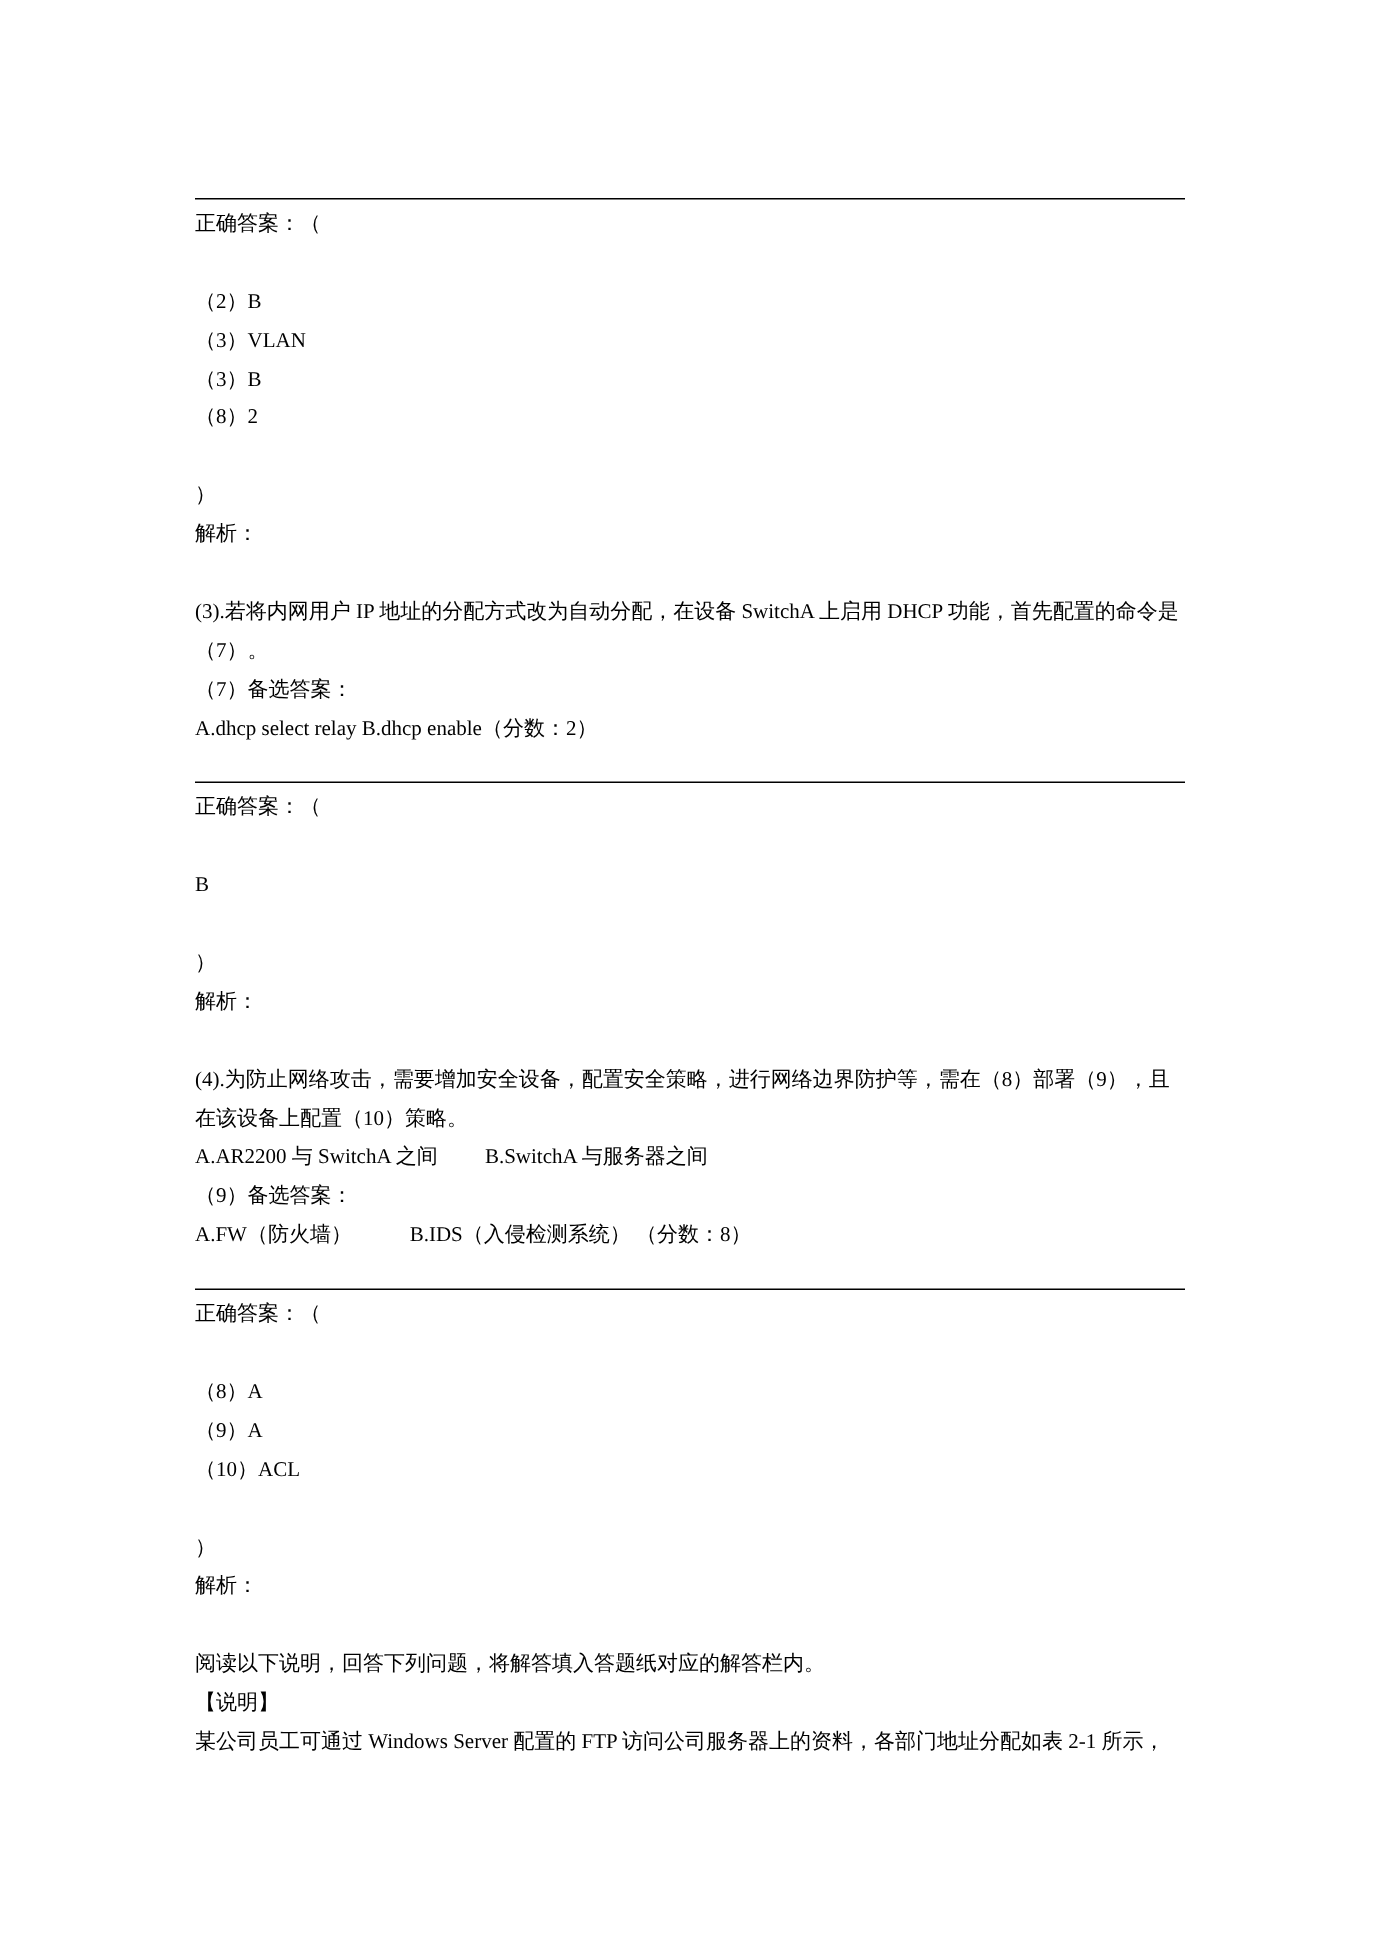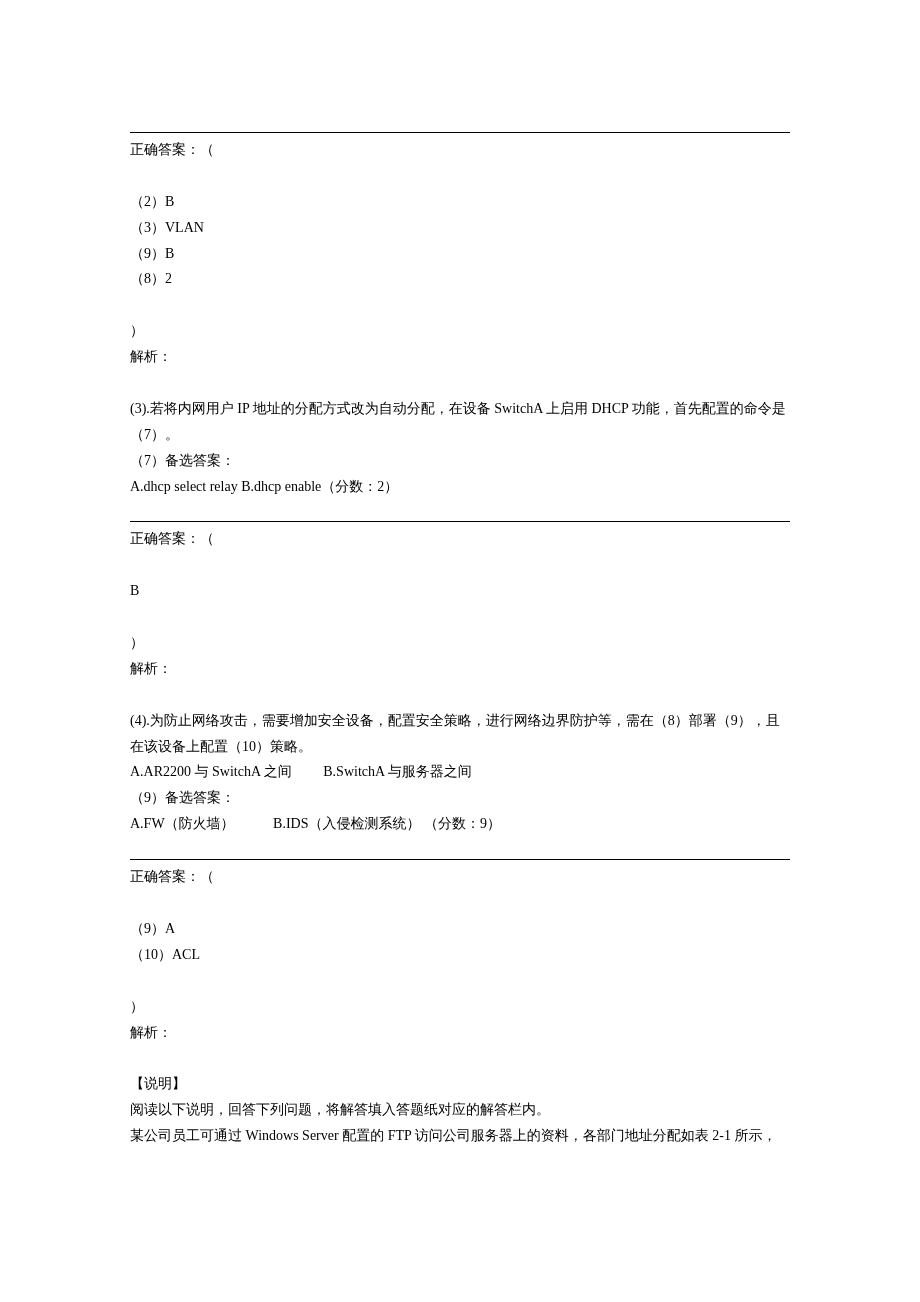--- a/index.html
+++ b/index.html
@@ -35,21 +35,21 @@
 <body>
 
 <div class="page">
 
 
   <hr class="rule">
   <div class="line">正确答案：（</div>
   <div class="blank-line"></div>
   <div class="line">（2）B</div>
   <div class="line">（3）VLAN</div>
-  <div class="line">（9）B</div>
+  <div class="line">（3）B</div>
   <div class="line">（8）2</div>
   <div class="blank-line"></div>
   <div class="line">）</div>
   <div class="line">解析：</div>
   <div class="blank-line"></div>
 
   <div class="line">(3).若将内网用户 IP 地址的分配方式改为自动分配，在设备 SwitchA 上启用 DHCP 功能，首先配置的命令是（7）。</div>
   <div class="line">（7）备选答案：</div>
   <div class="line">A.dhcp select relay B.dhcp enable（分数：2）</div>
 
@@ -58,29 +58,30 @@
   <div class="blank-line"></div>
   <div class="line">B</div>
   <div class="blank-line"></div>
   <div class="line">）</div>
   <div class="line">解析：</div>
   <div class="blank-line"></div>
 
   <div class="line">(4).为防止网络攻击，需要增加安全设备，配置安全策略，进行网络边界防护等，需在（8）部署（9），且在该设备上配置（10）策略。</div>
   <div class="line">A.AR2200 与 SwitchA 之间         B.SwitchA 与服务器之间</div>
   <div class="line">（9）备选答案：</div>
-  <div class="line">A.FW（防火墙）           B.IDS（入侵检测系统） （分数：9）</div>
+  <div class="line">A.FW（防火墙）           B.IDS（入侵检测系统） （分数：8）</div>
 
   <hr class="rule">
   <div class="line">正确答案：（</div>
   <div class="blank-line"></div>
+  <div class="line">（8）A</div>
   <div class="line">（9）A</div>
   <div class="line">（10）ACL</div>
   <div class="blank-line"></div>
   <div class="line">）</div>
   <div class="line">解析：</div>
   <div class="blank-line"></div>
 
+  <div class="line">阅读以下说明，回答下列问题，将解答填入答题纸对应的解答栏内。</div>
   <div class="line">【说明】</div>
-  <div class="line">阅读以下说明，回答下列问题，将解答填入答题纸对应的解答栏内。</div>
   <div class="line">某公司员工可通过 Windows Server 配置的 FTP 访问公司服务器上的资料，各部门地址分配如表 2-1 所示，</div>
 
 </div>
 
 </body></html>

